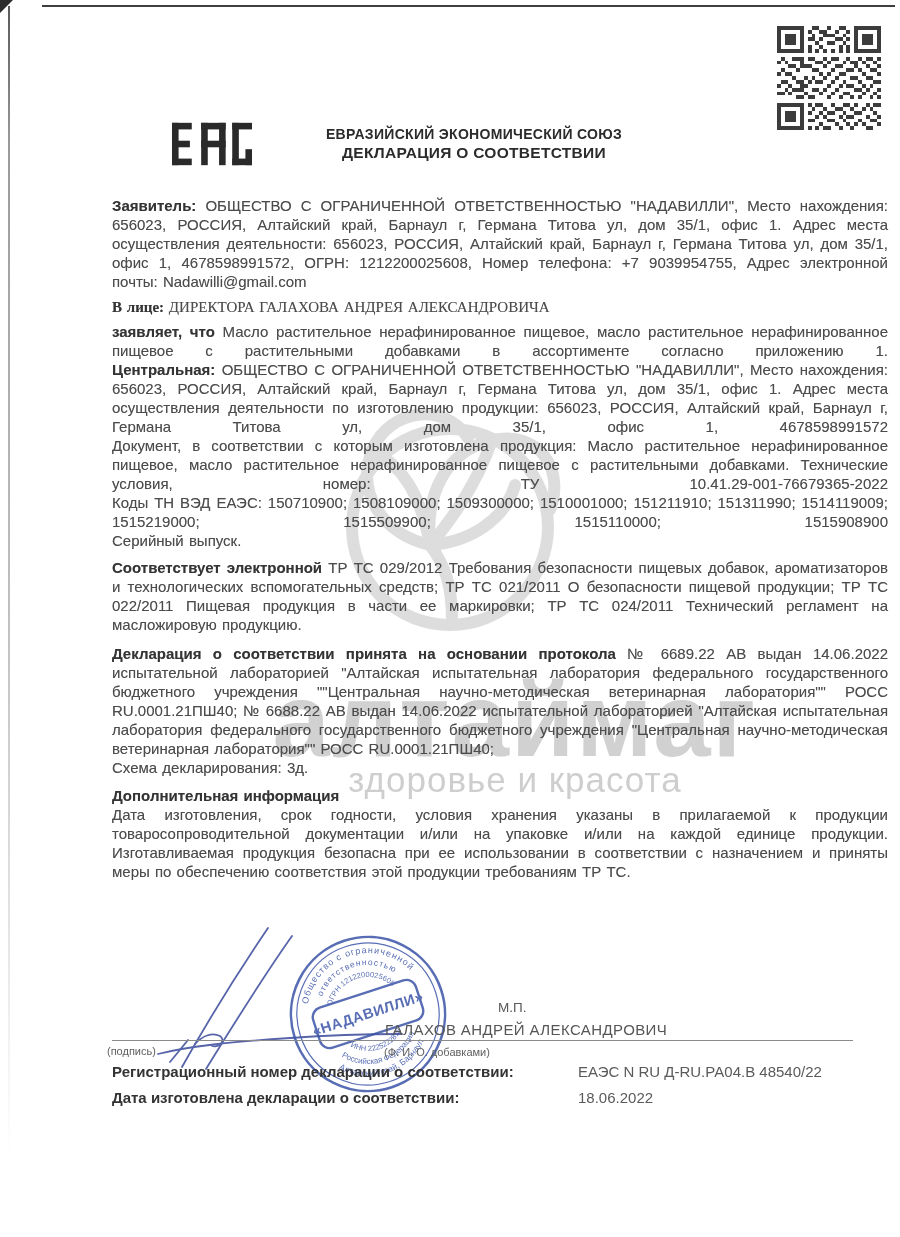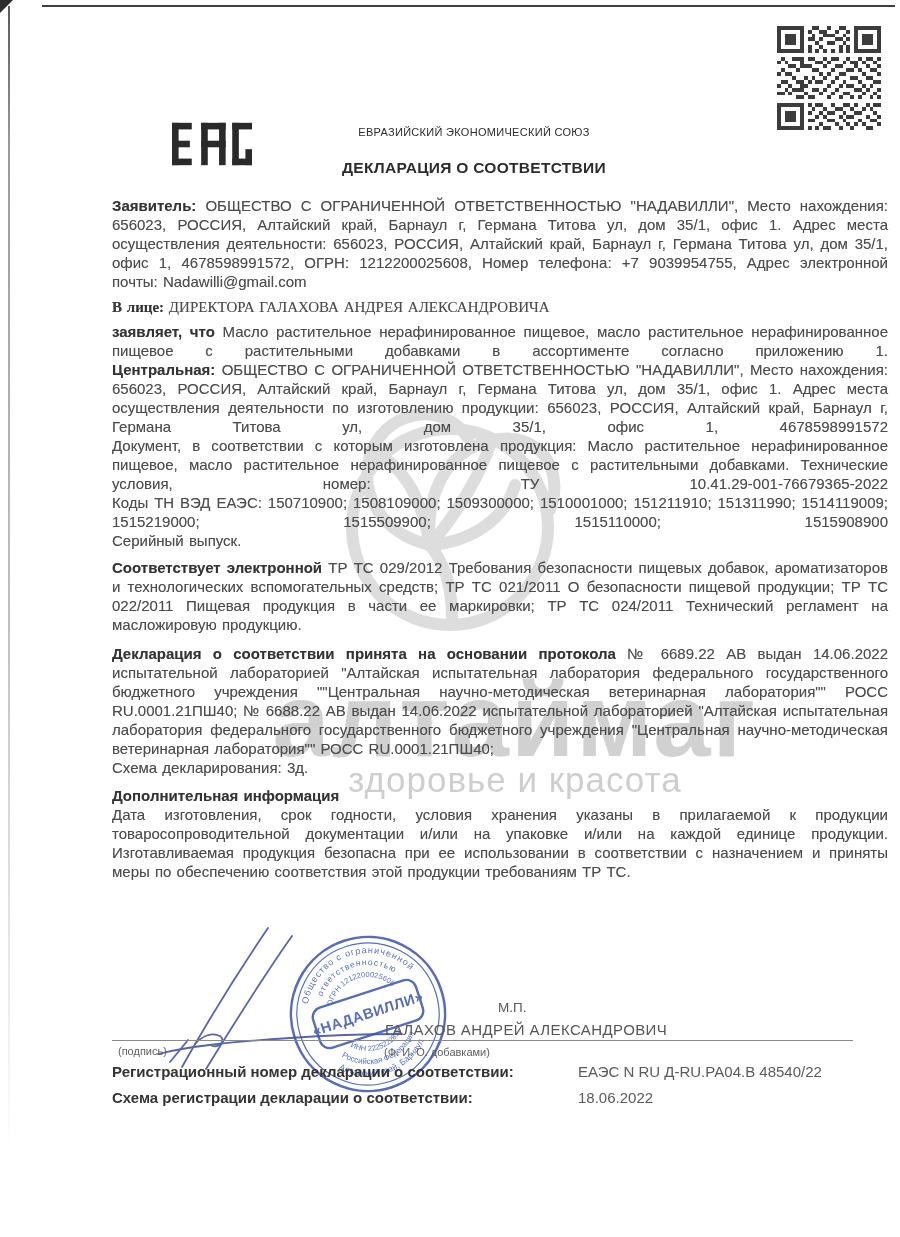--- a/index.html
+++ b/index.html
@@ -10,22 +10,22 @@
   }
   
   .corner-mark{position:absolute;left:0;top:0;width:0;height:0;
     border-top:13px solid #2c2c2c;border-right:13px solid transparent;}
   .edge-top{position:absolute;left:42px;top:5px;right:5px;height:2px;background:#3f3f3f;}
   .edge-left{position:absolute;left:8px;top:6px;width:2px;height:1150px;
     background:linear-gradient(#5a5a5a 0%,#9a9a9a 12%,#c2c2c2 55%,rgba(200,200,200,0) 100%);}
   
   .eac{position:absolute;left:172px;top:106px;}
   .titles{position:absolute;left:112px;top:126px;width:724px;text-align:center;color:#2b2b2b;}
-  .titles .t1{font-weight:normal;font-size:11px;letter-spacing:.3px;}
-  .titles .t2{font-weight:bold;font-size:15.5px;letter-spacing:.3px;margin-top:21px;}
+  .titles .t1{font-weight:bold;font-size:14px;letter-spacing:.3px;}
+  .titles .t2{font-weight:bold;font-size:15.5px;letter-spacing:.3px;margin-top:2px;}
   .qr{position:absolute;left:773px;top:22px;}
   
   .wm{position:absolute;left:0;top:0;width:736px;height:1237px;pointer-events:none;}
   .wm-text1{position:absolute;left:215px;top:662px;width:600px;text-align:center;
     font-size:103px;font-weight:bold;color:#c6c6c6;opacity:.8;letter-spacing:2px;}
   .wm-text2{position:absolute;left:300px;top:760px;width:430px;text-align:center;
     font-size:35px;color:#c9c9c9;opacity:.9;letter-spacing:1px;}
   
   .content{position:absolute;left:112px;top:196px;width:776px;
     font-size:15px;line-height:19px;word-spacing:1px;
@@ -36,21 +36,21 @@
   .mb7{margin-bottom:7px!important;} .mb5{margin-bottom:5px!important;font-family:Liberation Serif, serif;}
   .mt8{margin-top:8px!important;} .mt10{margin-top:10px!important;}
   .mt9{margin-top:9px!important;} .mt12{margin-top:12px!important;}
   .hdr{font-weight:bold;color:#343434;}
   
   .sig-svg{position:absolute;left:140px;top:922px;}
   .stamp{position:absolute;left:287px;top:933px;opacity:.85;}
   .mp-label{position:absolute;left:498px;top:1000px;font-size:13.5px;color:#5a5a5a;}
   .sig-line{position:absolute;left:112px;top:1040px;width:741px;border-top:1.6px solid #8a8a8a;}
   .sig-name{position:absolute;left:385px;top:1021px;font-size:15px;color:#565656;letter-spacing:.4px;}
-  .podpis{position:absolute;left:118px;top:1045px;font-size:11px;color:#5f5f5f;}
+  .podpis{position:absolute;left:107px;top:1045px;font-size:11px;color:#5f5f5f;}
   .fio{position:absolute;left:384px;top:1046px;font-size:11px;color:#5f5f5f;}
   .reg-row1{position:absolute;left:112px;top:1063px;width:776px;font-size:15px;}
   .reg-row2{position:absolute;left:112px;top:1089px;width:776px;font-size:15px;}
   .reg-label{font-weight:bold;color:#333;}
   .reg-value{position:absolute;left:466px;top:0;color:#5a5a5a;}
 </style>
 </head>
 <body>
 
 <div class="page">
@@ -185,17 +185,17 @@
   <div class="sig-name">ГАЛАХОВ АНДРЕЙ АЛЕКСАНДРОВИЧ</div>
   <div class="sig-line"></div>
   <div class="podpis">(подпись)</div>
   <div class="fio">(Ф. И. О. добавками)</div>
 
   <div class="reg-row1">
     <span class="reg-label">Регистрационный номер декларации о соответствии:</span>
     <span class="reg-value">ЕАЭС N RU Д-RU.РА04.В 48540/22</span>
   </div>
   <div class="reg-row2">
-    <span class="reg-label">Схема регистрации декларации о соответствии:</span>
+    <span class="reg-label">Дата изготовлена декларации о соответствии:</span>
     <span class="reg-value">18.06.2022</span>
   </div>
 
 </div>
 
 </body></html>

